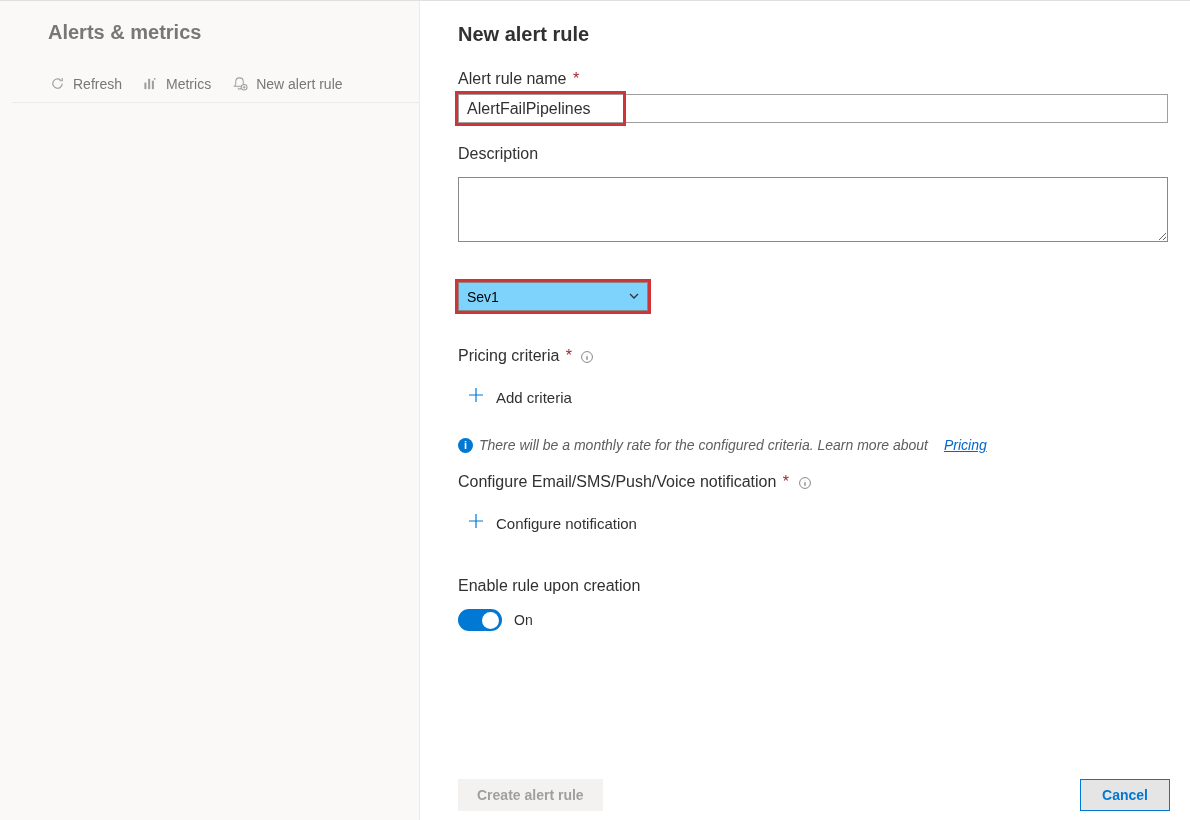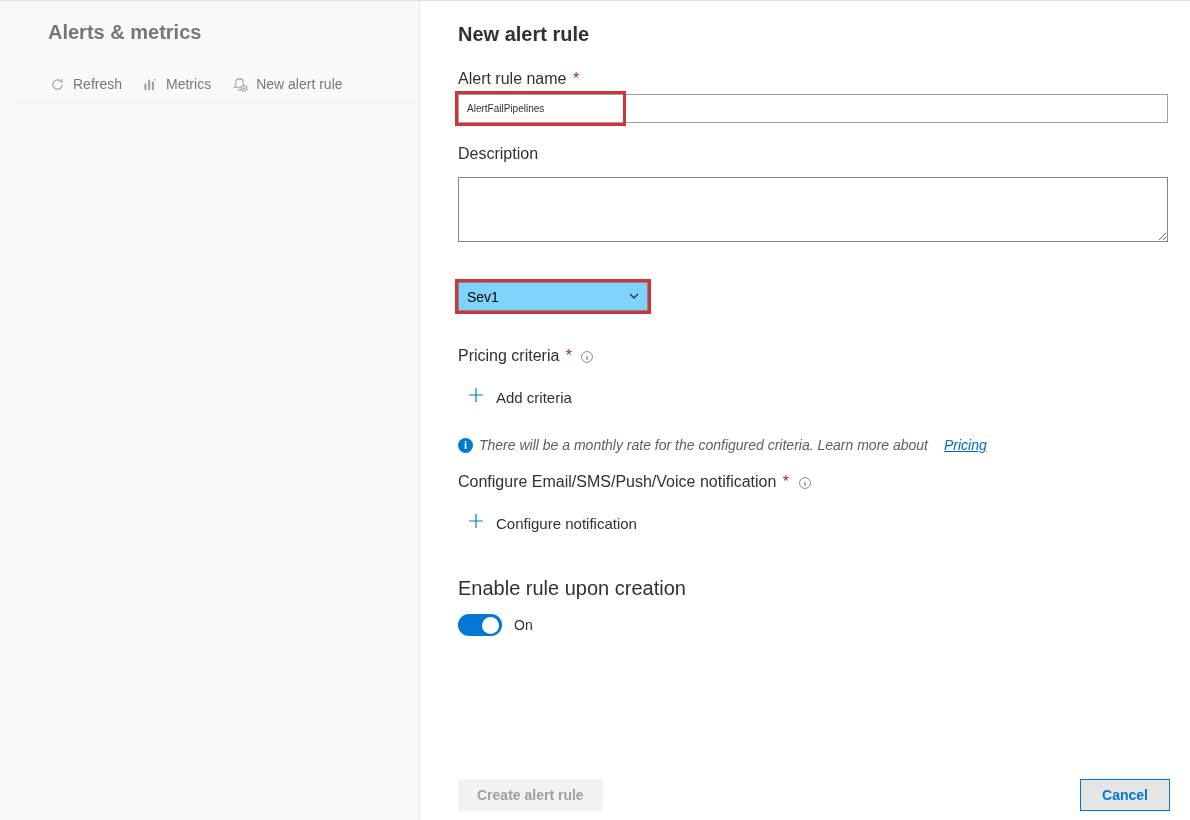--- a/index.html
+++ b/index.html
@@ -29,21 +29,21 @@
   }
   .sidebar-toolbar {
     display: flex;
     align-items: center;
     padding: 10px 0 10px 38px;
     border-bottom: 1px solid #edebe9;
     gap: 20px;
   }
   .sidebar-item {
     display: flex;
-    align-items: center;
+    align-items: flex-start;
     gap: 8px;
     color: #797775;
     font-size: 14px;
     cursor: pointer;
   }
   .sidebar-item svg { display: block; }
   .main {
     flex: 1;
     padding: 22px 20px 0 38px;
     display: flex;
@@ -59,21 +59,21 @@
   .field-label {
     font-size: 16px;
     color: #323130;
     margin-bottom: 6px;
   }
   .req { color: #a4262c; margin-left: 2px; }
   .text-input {
     width: 710px;
     height: 29px;
     padding: 3px 8px;
-    font-size: 10px;
+    font-size: 16px;
     border: 1px solid #a19f9d;
     color: #323130;
     font-family: inherit;
   }
   .textarea {
     width: 710px;
     height: 65px;
     padding: 4px 8px;
     font-size: 14px;
     border: 1px solid #8a8886;
@@ -194,21 +194,21 @@
     border-color: #f3f2f1;
     font-weight: 600;
     cursor: default;
   }
   .btn-secondary {
     background: #e5e5e5;
     color: #0078d4;
     border: 1px solid #0078d4;
     font-weight: 600;
   }
-  .enable-heading { font-size: 20px; color: #323130; }
+  .enable-heading { font-size: 16px; color: #323130; }
 </style>
 </head>
 <body>
 
 <div class="sidebar">
   <div class="sidebar-title">Alerts &amp; metrics</div>
   <div class="sidebar-toolbar">
     <div class="sidebar-item">
       <span>
         <svg width="15" height="15" viewBox="0 0 16 16" fill="none" stroke="#a19f9d" stroke-width="1.2">

